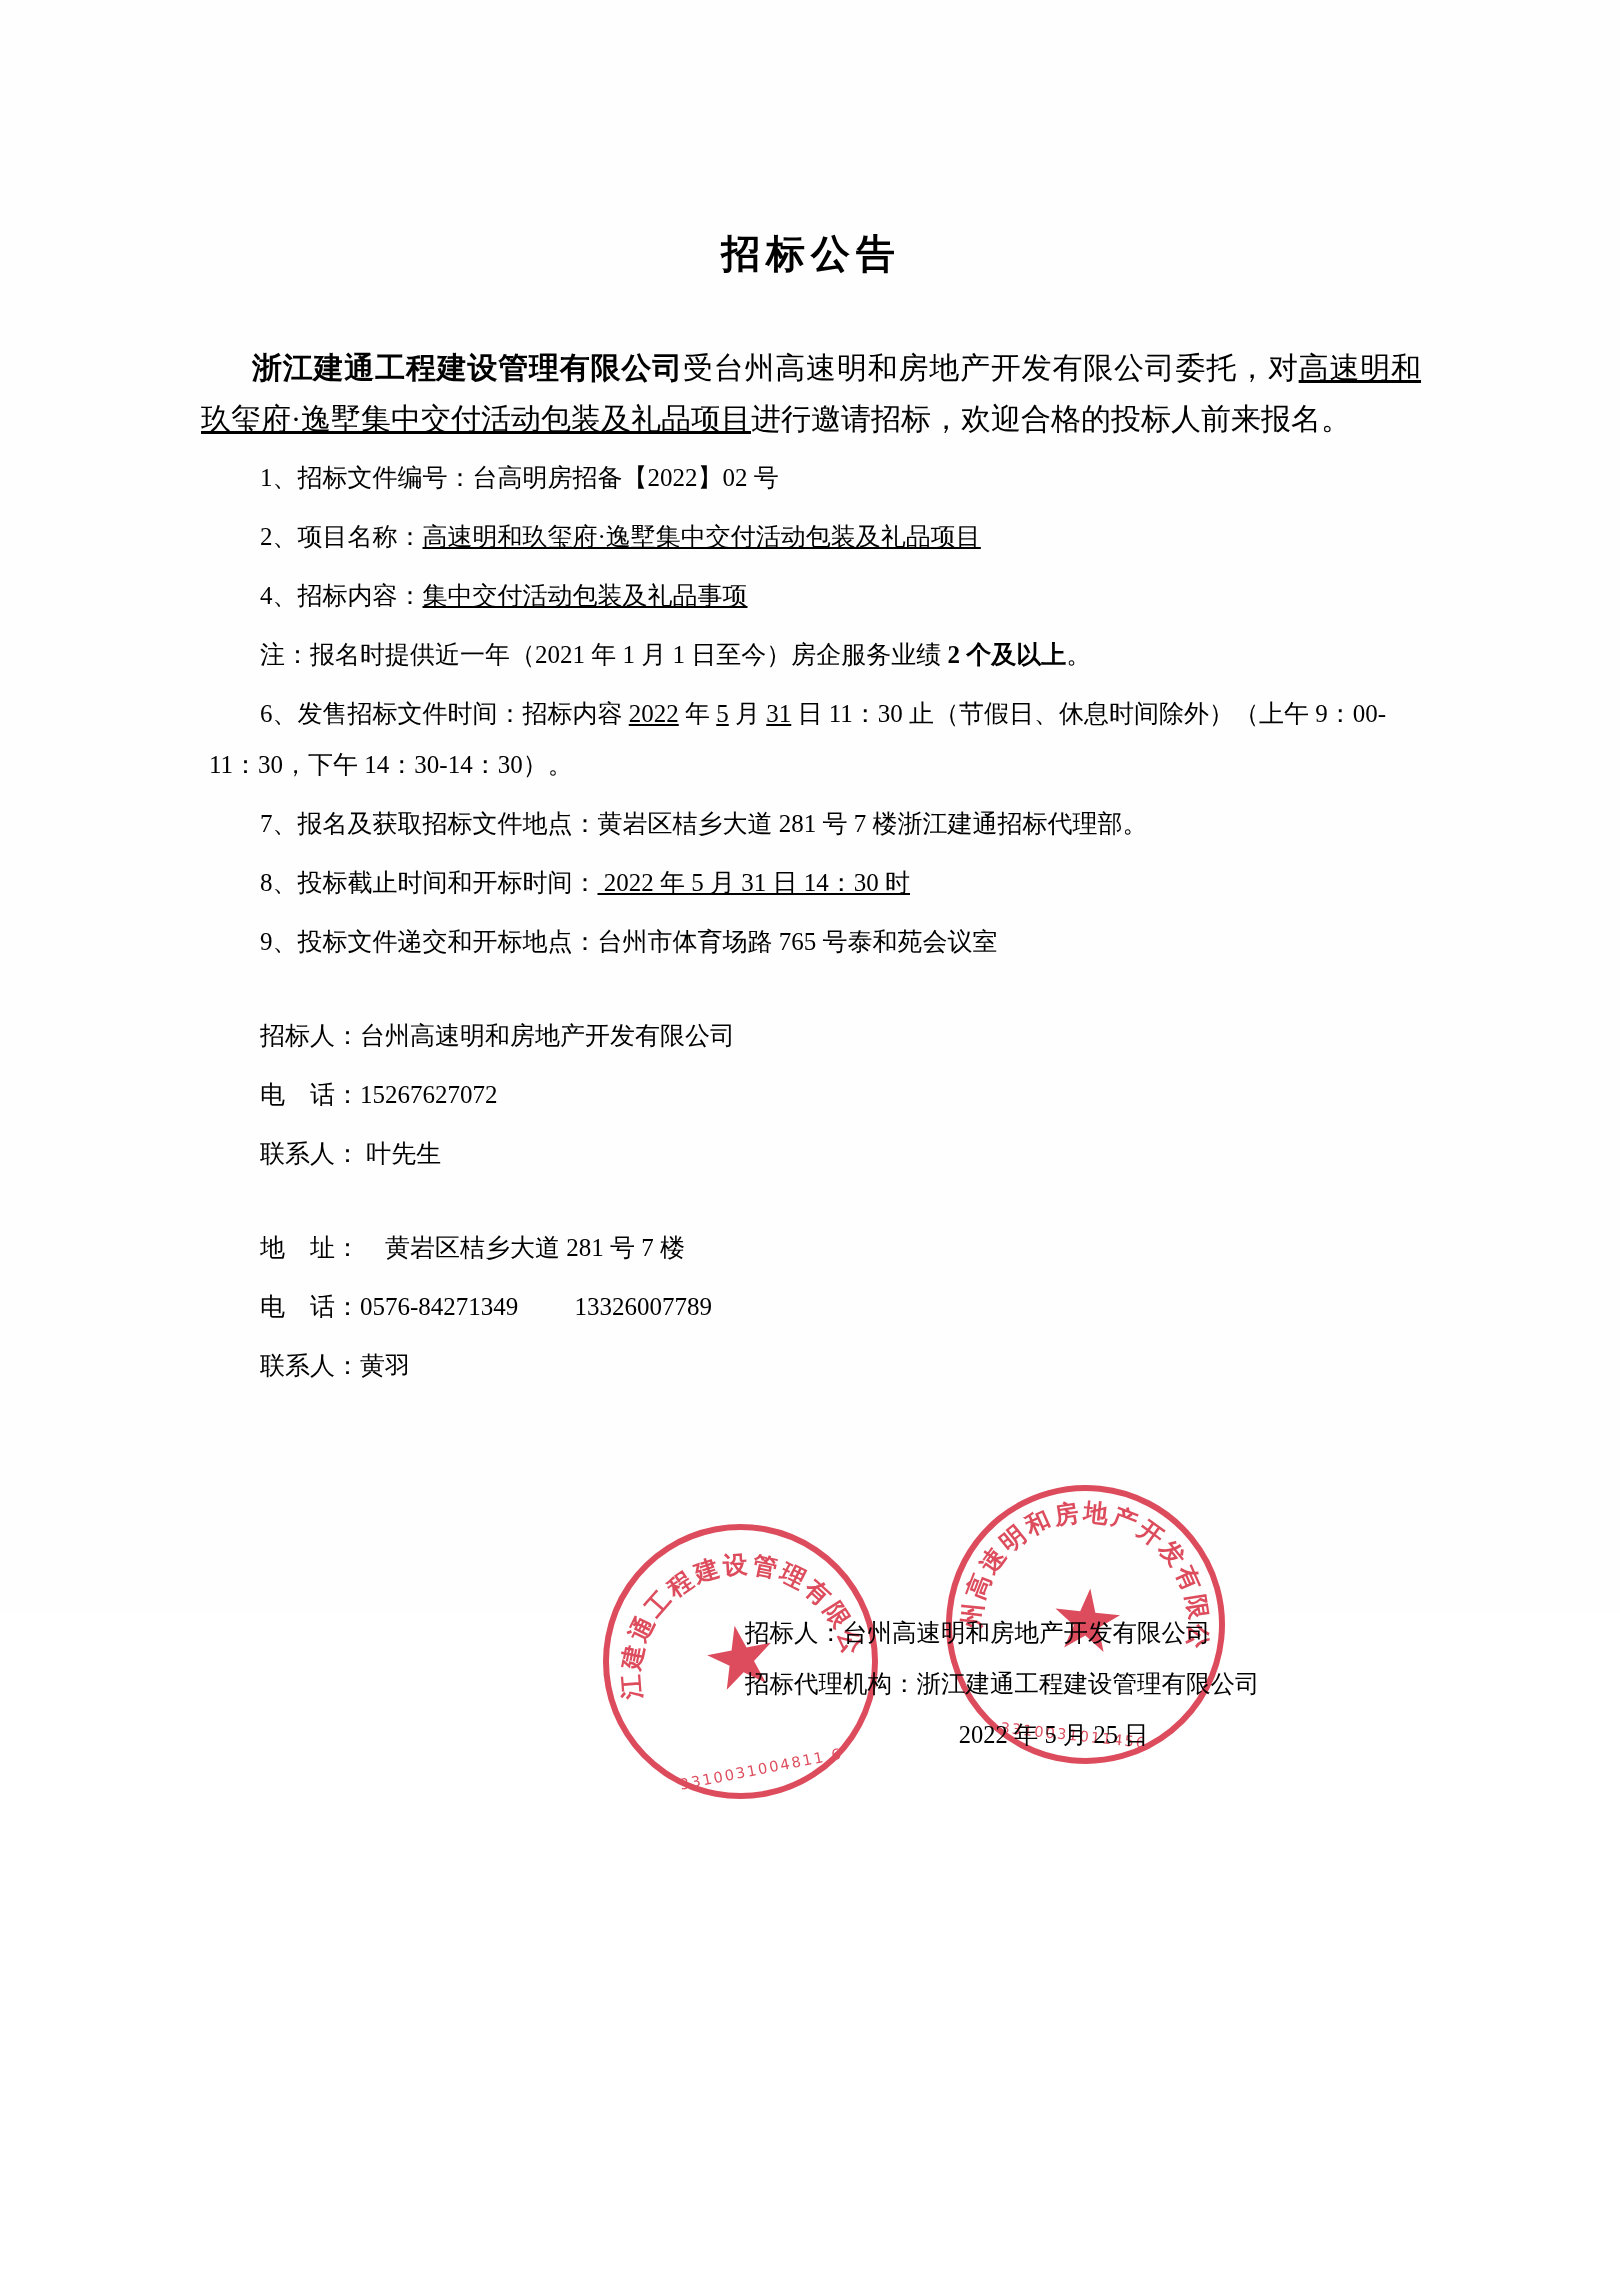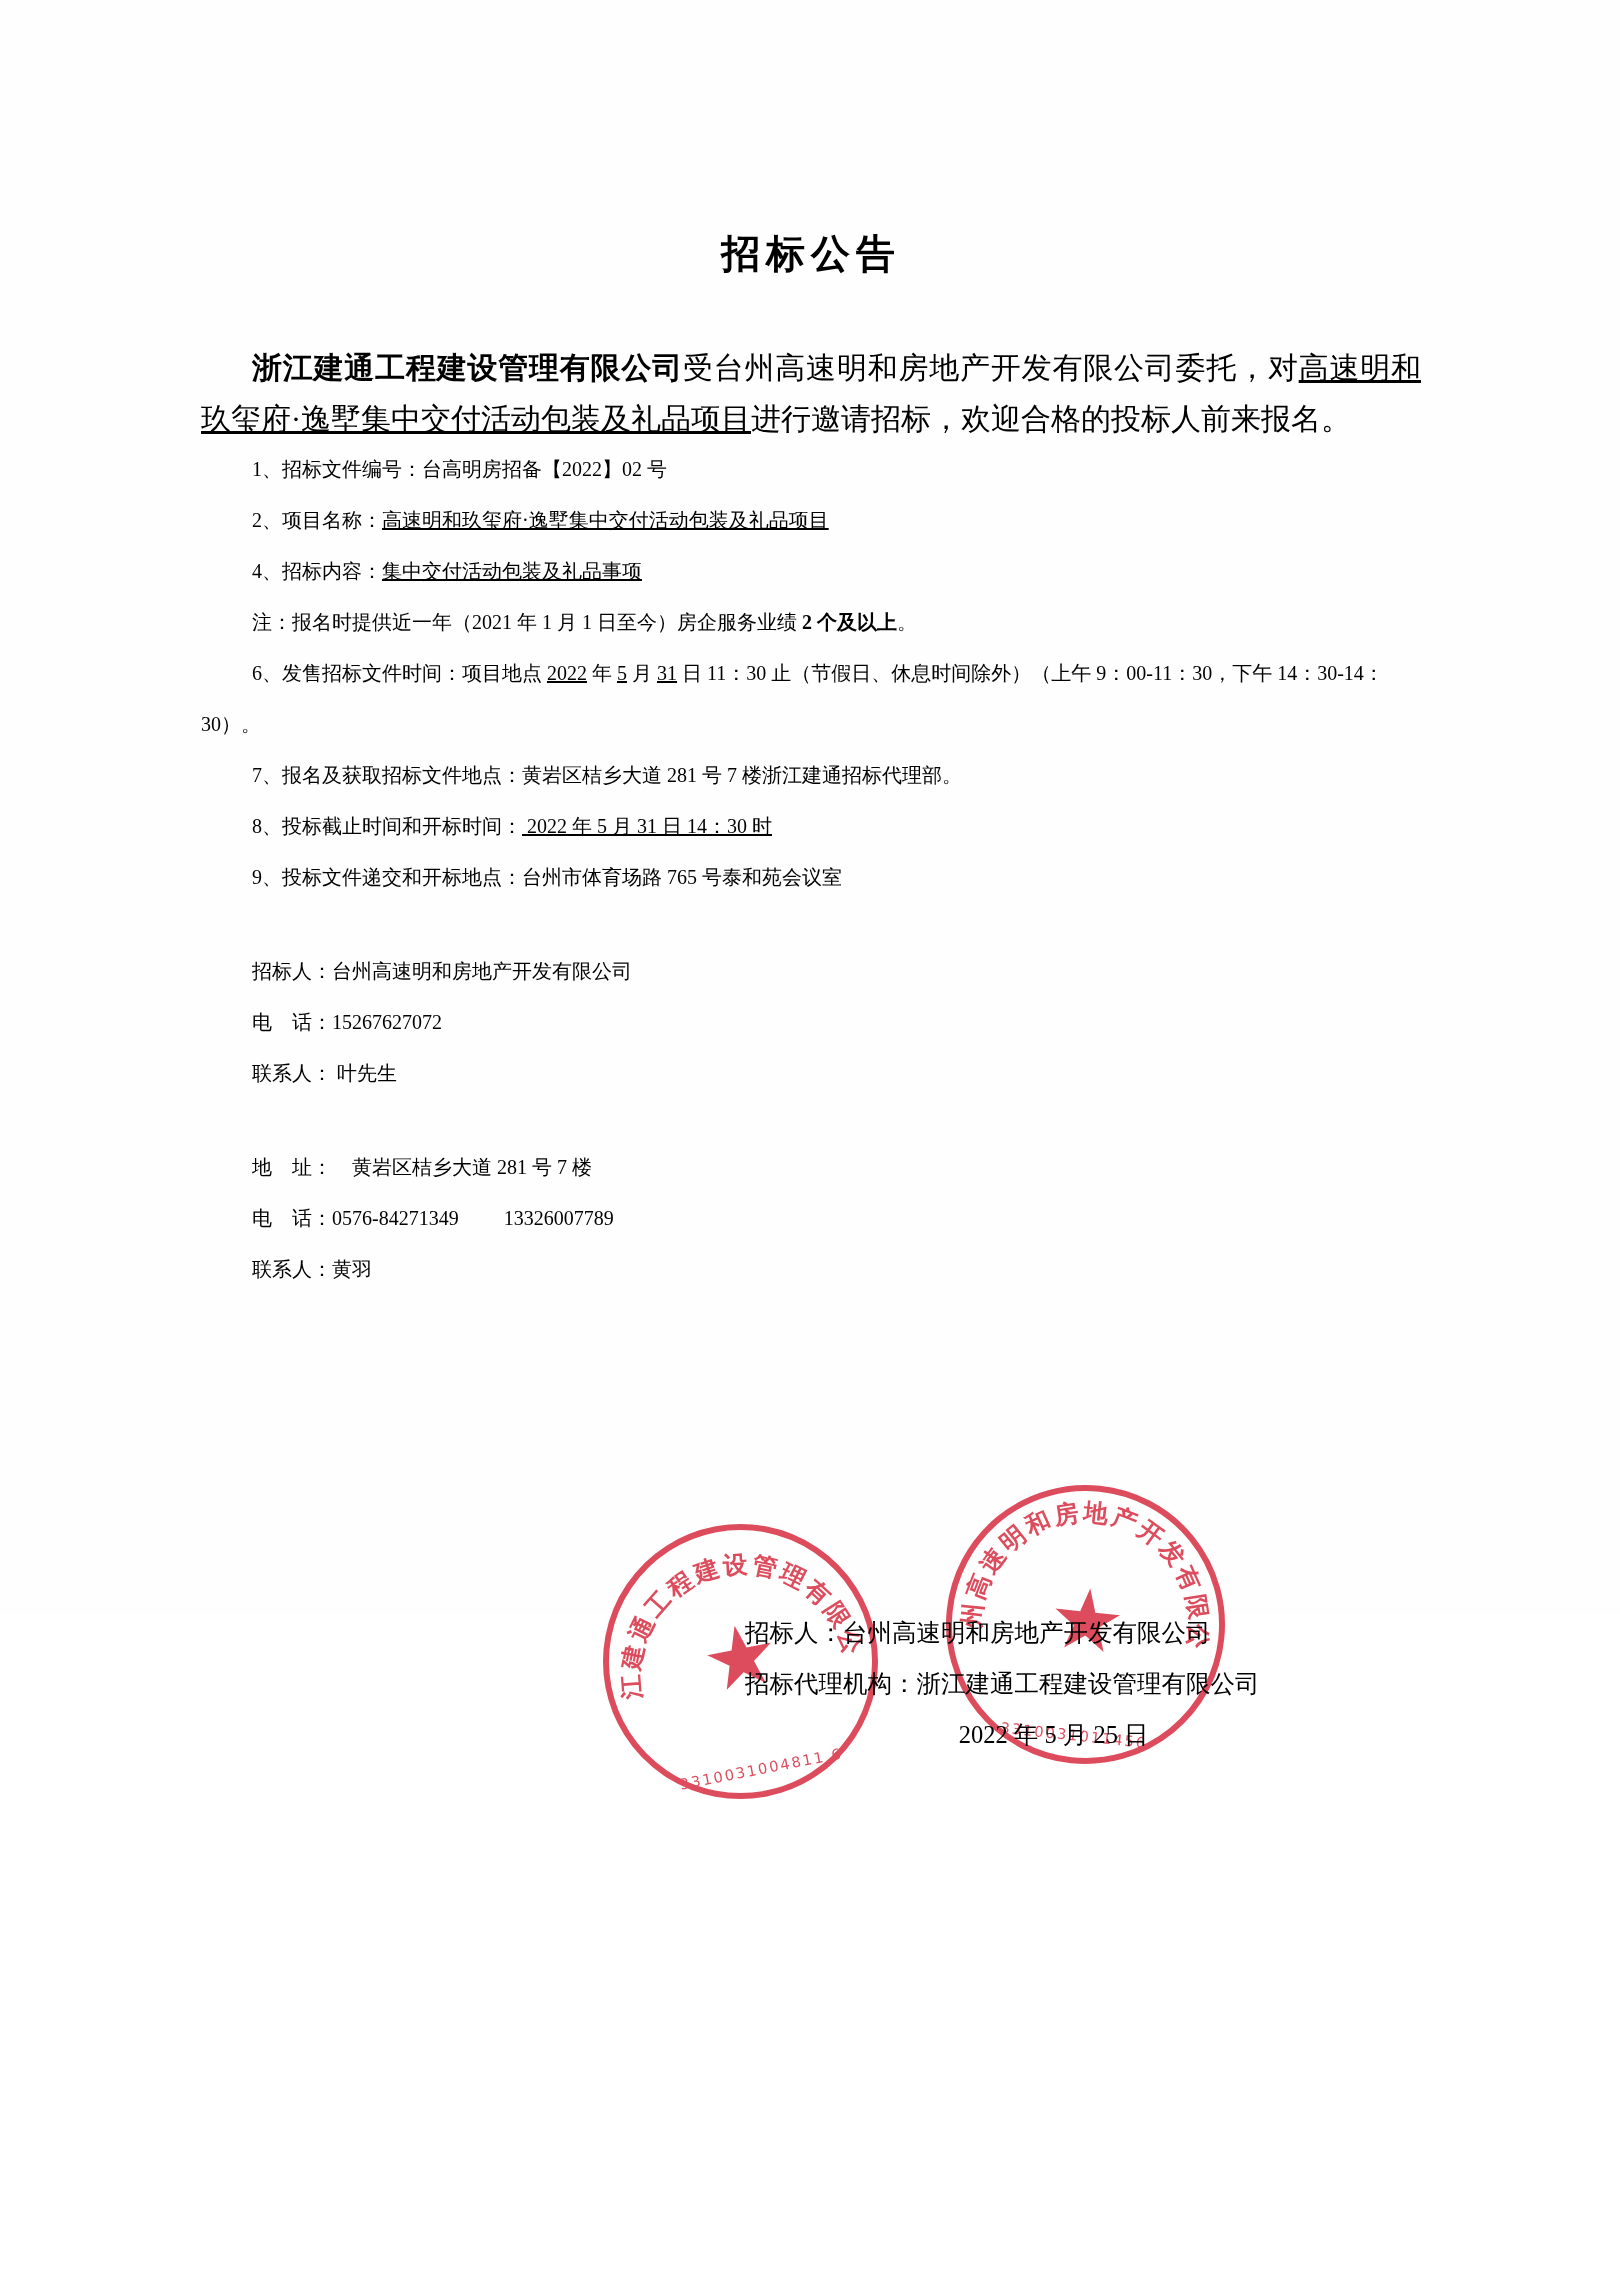--- a/index.html
+++ b/index.html
@@ -44,23 +44,23 @@
   }
   .para {
     text-indent: 51px;
     font-size: 30px;
     line-height: 51px;
     margin: 0;
   }
   .b { font-weight: bold; }
   .u { text-decoration: underline; }
   .item {
-    font-size: 20px;
-    line-height: 51px;
-    margin: 0;
+    font-size: 25px;
+    line-height: 51px;
+    margin: 8px;
     text-indent: 51px;
   }
   .block {
     margin-top: 43px;
     font-size: 25.5px;
     line-height: 49px;
   }
   .sign-area {
     position: absolute;
     left: 745px;
@@ -147,21 +147,21 @@
       <p class="para"><span class="b">浙江建通工程建设管理有限公司</span><span>受台州高速明和房地产开发有限公司委托，对</span><span class="u">高速明和玖玺府·逸墅集中交付活动包装及礼品项目</span><span>进行邀请招标，欢迎合格的投标人前来报名。</span></p>
     </div>
 
     <div>
       <p class="item"><span>1、</span><span>招标文件编号：</span><span>台高明房招备【2022】02 号</span></p>
       <p class="item"><span>2、</span><span>项目名称：</span><span class="u">高速明和玖玺府·逸墅集中交付活动包装及礼品项目</span></p>
       <p class="item"><span>4、</span><span>招标内容：</span><span class="u">集中交付活动包装及礼品事项</span></p>
 
       <p class="item"><span>注：</span><span>报名时提供近一年（2021 年 1 月 1 日至今）房企服务业绩 </span><span class="b">2 个及以上</span><span>。</span></p>
 
-      <p class="item"><span>6、</span><span>发售招标文件时间：</span><span>项目地点 </span><span class="u">2022</span><span> 年 </span><span class="u">5</span><span> 月 </span><span class="u">31</span><span> 日 11：30 止</span><span>（节假日、休息时间除外）（上午 9：00-11：30，下午 14：30-14：30）。</span></p>
+      <p class="item"><span>6、</span><span>发售招标文件时间：</span><span>招标内容 </span><span class="u">2022</span><span> 年 </span><span class="u">5</span><span> 月 </span><span class="u">31</span><span> 日 11：30 止</span><span>（节假日、休息时间除外）（上午 9：00-11：30，下午 14：30-14：30）。</span></p>
 
       <p class="item"><span>7、</span><span>报名及获取招标文件地点：</span><span>黄岩区桔乡大道 281 号 7 楼浙江建通招标代理部。</span></p>
 
       <p class="item"><span>8、</span><span>投标截止时间和开标时间：</span><span class="u"> 2022 年 5 月 31 日 14：30 时</span></p>
 
       <p class="item"><span>9、</span><span>投标文件递交和开标地点：</span><span>台州市体育场路 765 号泰和苑会议室</span></p>
     </div>
 
     <div class="block">
       <p class="item"><span>招标人：</span><span>台州高速明和房地产开发有限公司</span></p>

